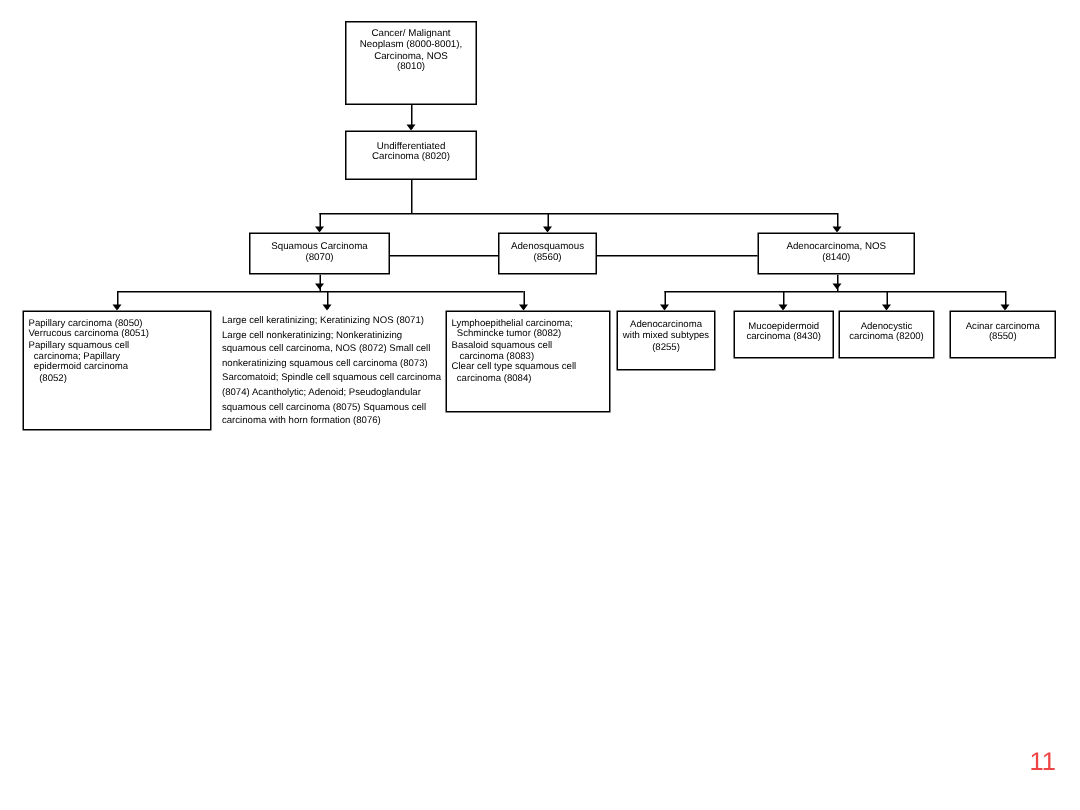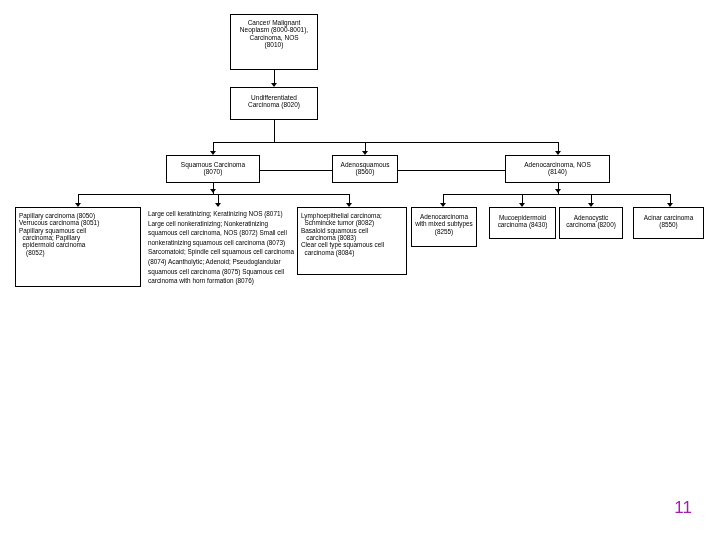--- a/index.html
+++ b/index.html
@@ -52,24 +52,24 @@
   .arrow {
     position: absolute;
     width: 0; height: 0;
     border-left: 3px solid transparent;
     border-right: 3px solid transparent;
     border-top: 4px solid #000000;
     z-index: 2;
   }
   #page-number {
     position: absolute;
-    right: 28px;
+    right: 16px;
     bottom: 22px;
     font-size: 17px;
-    color: #a21caf;
+    color: #ef4444;
   }
 </style>
 </head>
 <body>
 
 <div id="slide">
 
   <div class="vline" style="left:274px; top:70px; height:16px;"></div>
   <div class="arrow" style="left:271px; top:83px;"></div>
 

